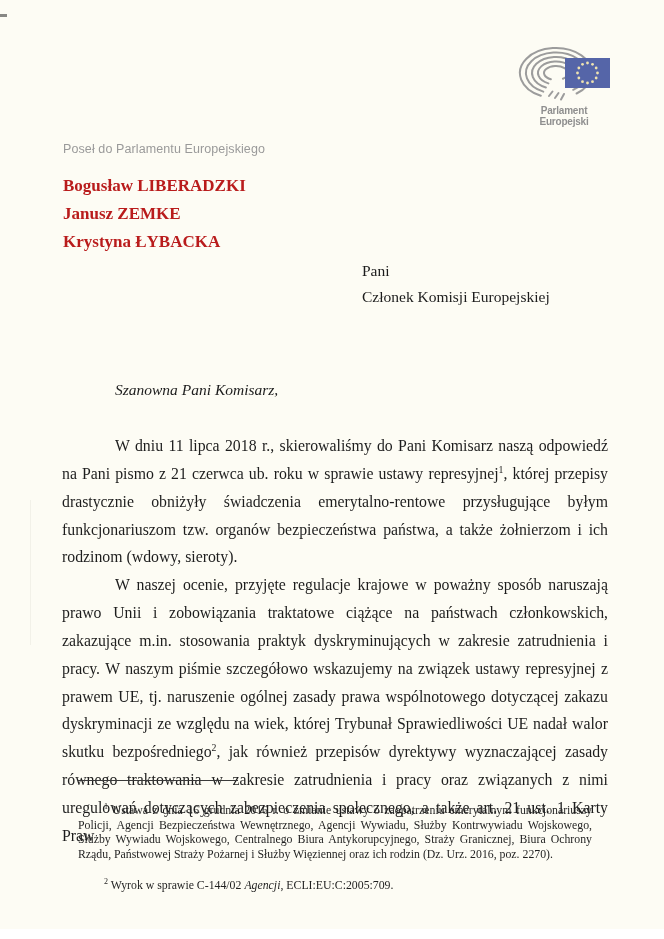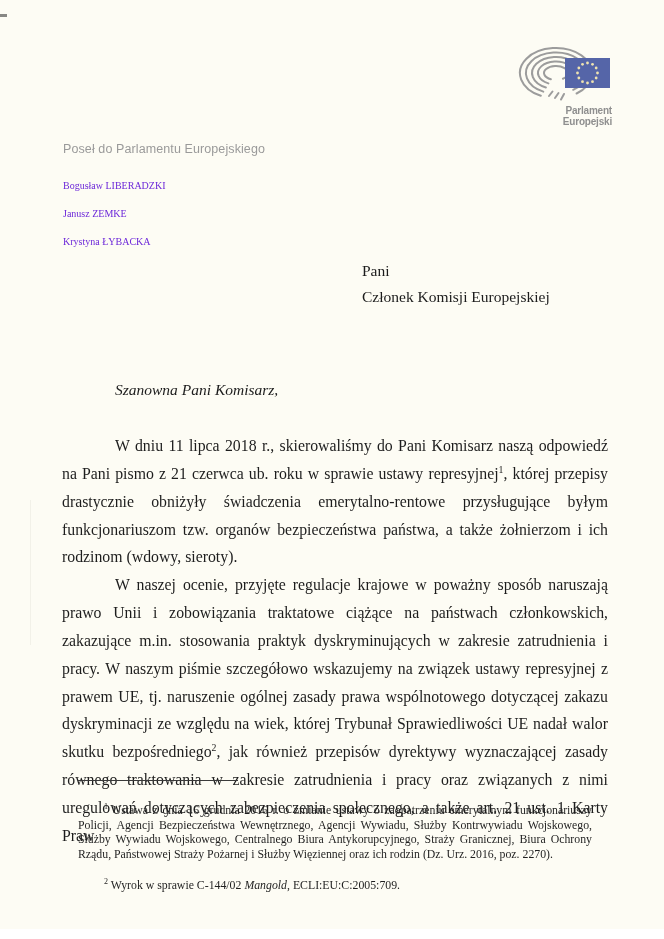--- a/index.html
+++ b/index.html
@@ -13,37 +13,37 @@
   }
   
   .scan-bottom{position:absolute;left:0;bottom:0;width:664px;height:10px;background:#ffffff;}
   .scan-corner{position:absolute;left:0;top:14px;width:7px;height:3px;background:rgba(40,40,40,.55);}
   .scan-crease{position:absolute;left:30px;top:500px;width:1px;height:145px;background:rgba(60,60,50,.06);}
 
   
   .ep-logo{position:absolute;left:516px;top:44px;width:96px;}
   .ep-logo svg{display:block;}
   .ep-caption{
-    margin-top:1px;width:96px;text-align:right;
+    margin-top:1px;width:96px;text-align:center;
     font-family:"Liberation Sans", sans-serif;
     font-weight:700;font-size:10px;letter-spacing:-0.2px;color:#8f8f8f;
   }
 
   .date-line{
     position:absolute;left:360px;top:118px;width:252px;
     text-align:right;font-size:15.5px;color:#1a1a1a;
   }
 
   .sender{position:absolute;left:63px;top:142px;}
   .sender-role{
     font-family:"Liberation Sans", sans-serif;
     font-size:12.5px;color:#9a9a9a;letter-spacing:0.1px;
   }
   .sender-names{margin-top:16px;}
-  .sender-name{font-size:10px;font-weight:400;line-height:28px;color:#6d28d9;}
+  .sender-name{font-size:17px;font-weight:700;line-height:28px;color:#b91c1c;}
 
   .recipient{position:absolute;left:362px;top:258px;font-size:15.5px;line-height:26px;}
   .recipient-name{font-weight:700;}
 
   .greeting{
     position:absolute;left:115px;top:381px;
     font-style:italic;font-size:15.5px;color:#1c1c1c;
   }
 
   .letter-body{
@@ -121,19 +121,19 @@
   <div class="greeting">Szanowna Pani Komisarz,</div>
 
   <div class="letter-body">
     <p><span>W dniu 11 lipca 2018 r., skierowaliśmy do Pani Komisarz naszą odpowiedź na Pani pismo z 21 czerwca ub. roku w sprawie ustawy represyjnej</span><sup>1</sup><span>, której przepisy drastycznie obniżyły świadczenia emerytalno-rentowe przysługujące byłym funkcjonariuszom tzw. organów bezpieczeństwa państwa, a także żołnierzom i ich rodzinom (wdowy, sieroty).</span></p>
     <p><span>W naszej ocenie, przyjęte regulacje krajowe w poważny sposób naruszają prawo Unii i zobowiązania traktatowe ciążące na państwach członkowskich, zakazujące m.in. stosowania praktyk dyskryminujących w zakresie zatrudnienia i pracy. W naszym piśmie szczegółowo wskazujemy na związek ustawy represyjnej z prawem UE, tj. naruszenie ogólnej zasady prawa wspólnotowego dotyczącej zakazu dyskryminacji ze względu na wiek, której Trybunał Sprawiedliwości UE nadał walor skutku bezpośredniego</span><sup>2</sup><span>, jak również przepisów dyrektywy wyznaczającej zasady równego traktowania w zakresie zatrudnienia i pracy oraz związanych z nimi uregulowań dotyczących zabezpieczenia społecznego, a także art. 21 ust. 1 Karty Praw</span></p>
   </div>
 
   <div class="footnote-rule"></div>
   <div class="footnotes">
     <p class="fn"><sup>1</sup><span> Ustawa z dnia 16 grudnia 2016 r. o zmianie ustawy o zaopatrzeniu emerytalnym funkcjonariuszy Policji, Agencji Bezpieczeństwa Wewnętrznego, Agencji Wywiadu, Służby Kontrwywiadu Wojskowego, Służby Wywiadu Wojskowego, Centralnego Biura Antykorupcyjnego, Straży Granicznej, Biura Ochrony Rządu, Państwowej Straży Pożarnej i Służby Więziennej oraz ich rodzin (Dz. Urz. 2016, poz. 2270).</span></p>
-    <p class="fn"><sup>2</sup><span> Wyrok w sprawie C-144/02 </span><span class="fn-italic">Mangold</span><span>, ECLI:EU:C:2005:709.</span></p>
+    <p class="fn"><sup>2</sup><span> Wyrok w sprawie C-144/02 </span><span class="fn-italic">Agencji</span><span>, ECLI:EU:C:2005:709.</span></p>
   </div>
 
   <div class="scan-corner"></div>
   <div class="scan-crease"></div>
   <div class="scan-bottom"></div>
 </div>
 
 </body></html>

